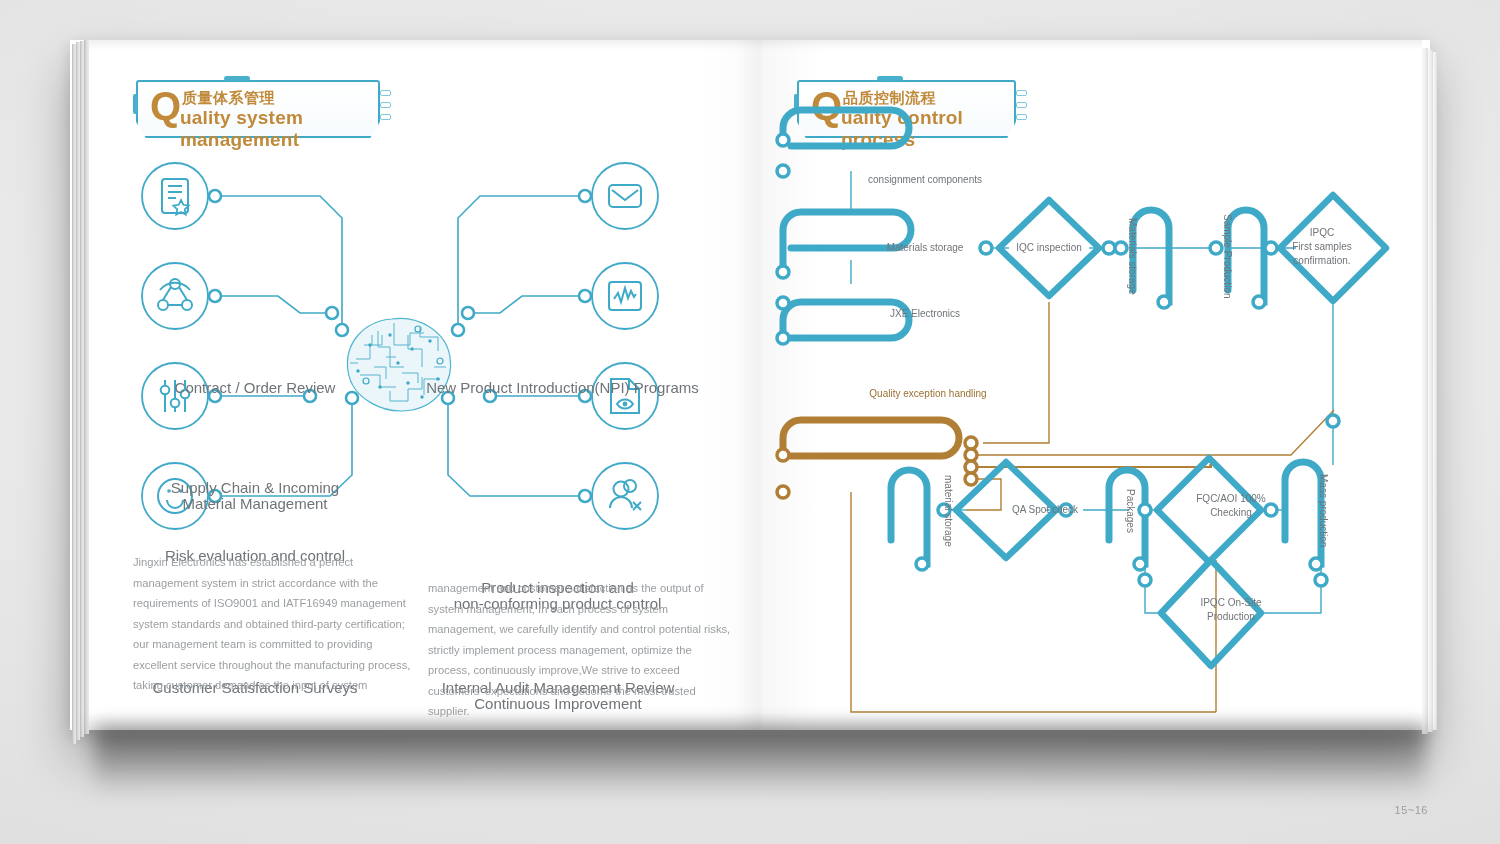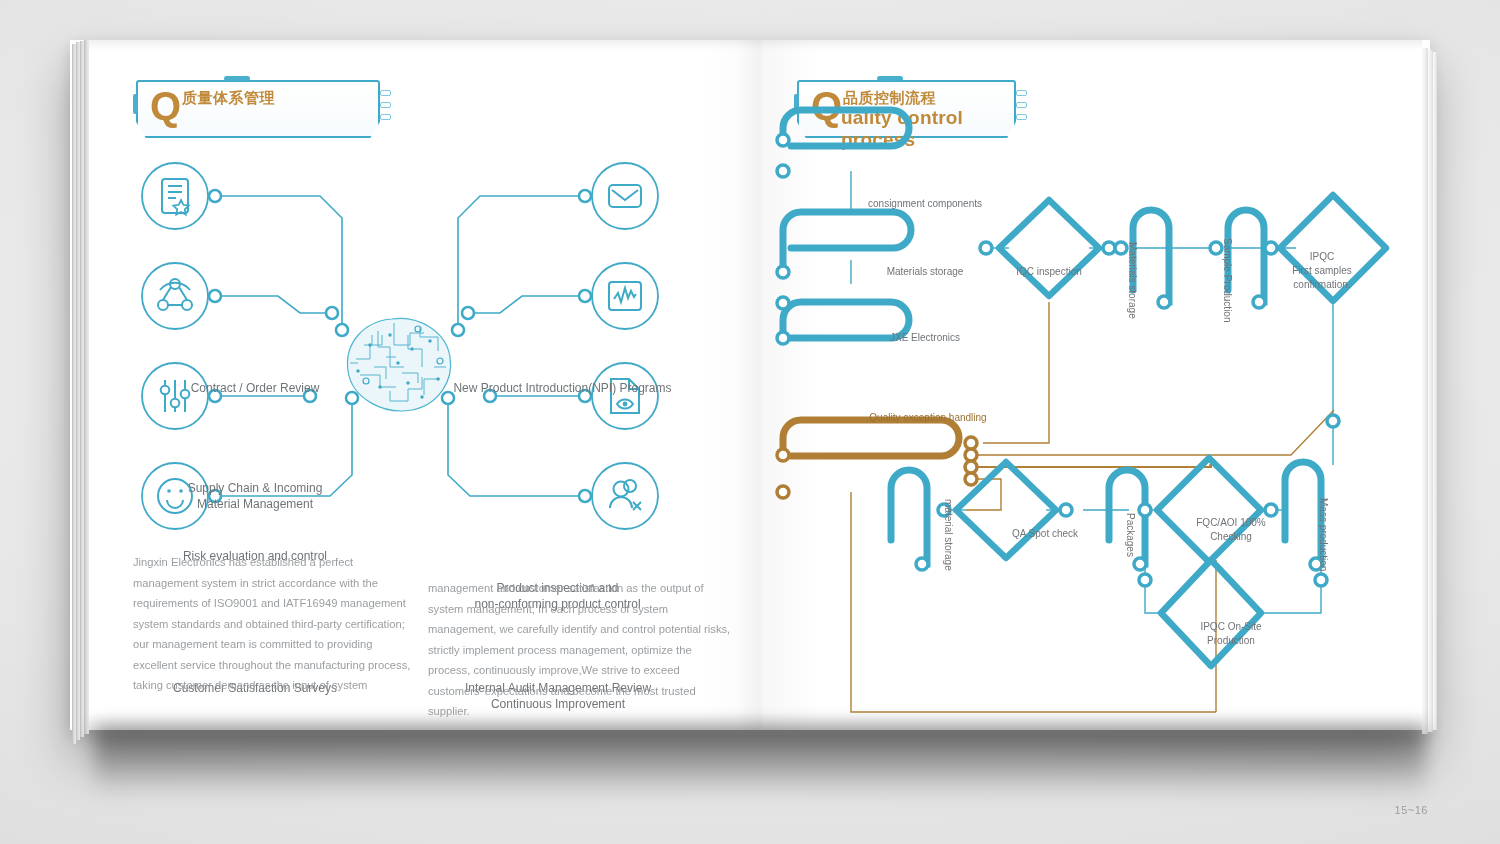--- a/index.html
+++ b/index.html
@@ -64,33 +64,33 @@
   .banner .tick{position:absolute;width:9px;height:4px;border:1.2px solid #7fc9de;border-radius:2px;}
   .bigQ{
     position:absolute;left:14px;top:6px;font-size:40px;line-height:40px;
     color:#c08a3a;font-weight:700;font-family:"Liberation Sans",sans-serif;
   }
   .cn{position:absolute;left:46px;top:9px;font-size:15px;font-weight:700;color:#c08a3a;letter-spacing:.5px;}
   .en{position:absolute;left:44px;top:27px;font-size:19px;font-weight:700;color:#c08a3a;letter-spacing:.2px;}
 
   
   .mm{position:absolute;left:120px;top:150px;width:560px;height:420px;}
-  .mm-label{position:absolute;color:#6f7478;font-size:12px;text-align:center;line-height:16px;white-space:pre-line;}
+  .mm-label{position:absolute;color:#6f7478;font-size:15px;text-align:center;line-height:16px;white-space:pre-line;}
 
   
   .para{position:absolute;color:#9a9ea1;font-size:11.2px;line-height:20.5px;}
   .para.p1{left:133px;top:552px;width:282px;}
   .para.p2{left:428px;top:578px;width:305px;}
 
   
   .flow{position:absolute;left:761px;top:40px;width:661px;height:690px;}
   .pagenum{position:absolute;right:72px;bottom:28px;color:#9a9ea1;font-size:11px;letter-spacing:.5px;}
 
   .fnode{position:absolute;color:#6f7478;font-size:10px;text-align:center;line-height:14px;
-    display:flex;align-items:center;justify-content:center;pointer-events:none;white-space:pre-line;margin-top:24px;}
+    display:flex;align-items:center;justify-content:center;pointer-events:none;white-space:pre-line;}
   .fnode.vert{writing-mode:vertical-rl;}
 </style>
 </head>
 <body>
 
 <div id="stage">
 
   <div class="book-shadow"></div>
   <div class="edge e1"></div>
   <div class="edge e2"></div>
@@ -111,20 +111,21 @@
 
   <div class="banner" style="left:136px;top:80px;width:240px;height:54px;">
     <div class="frame"></div>
     <div class="notch" style="left:88px;top:-4px;width:26px;height:5px;border-radius:3px;"></div>
     <div class="notch" style="left:-3px;top:14px;width:5px;height:20px;border-radius:2px;"></div>
     <div class="tick" style="left:244px;top:10px;"></div>
     <div class="tick" style="left:244px;top:22px;"></div>
     <div class="tick" style="left:244px;top:34px;"></div>
     <div class="bigQ">Q</div>
     <div class="cn">质量体系管理</div>
+    <div class="en">uality system management</div>
   </div>
 
   <div class="banner" style="left:797px;top:80px;width:215px;height:54px;">
     <div class="frame"></div>
     <div class="notch" style="left:80px;top:-4px;width:26px;height:5px;border-radius:3px;"></div>
     <div class="notch" style="left:-3px;top:14px;width:5px;height:20px;border-radius:2px;"></div>
     <div class="tick" style="left:219px;top:10px;"></div>
     <div class="tick" style="left:219px;top:22px;"></div>
     <div class="tick" style="left:219px;top:34px;"></div>
     <div class="bigQ">Q</div>

